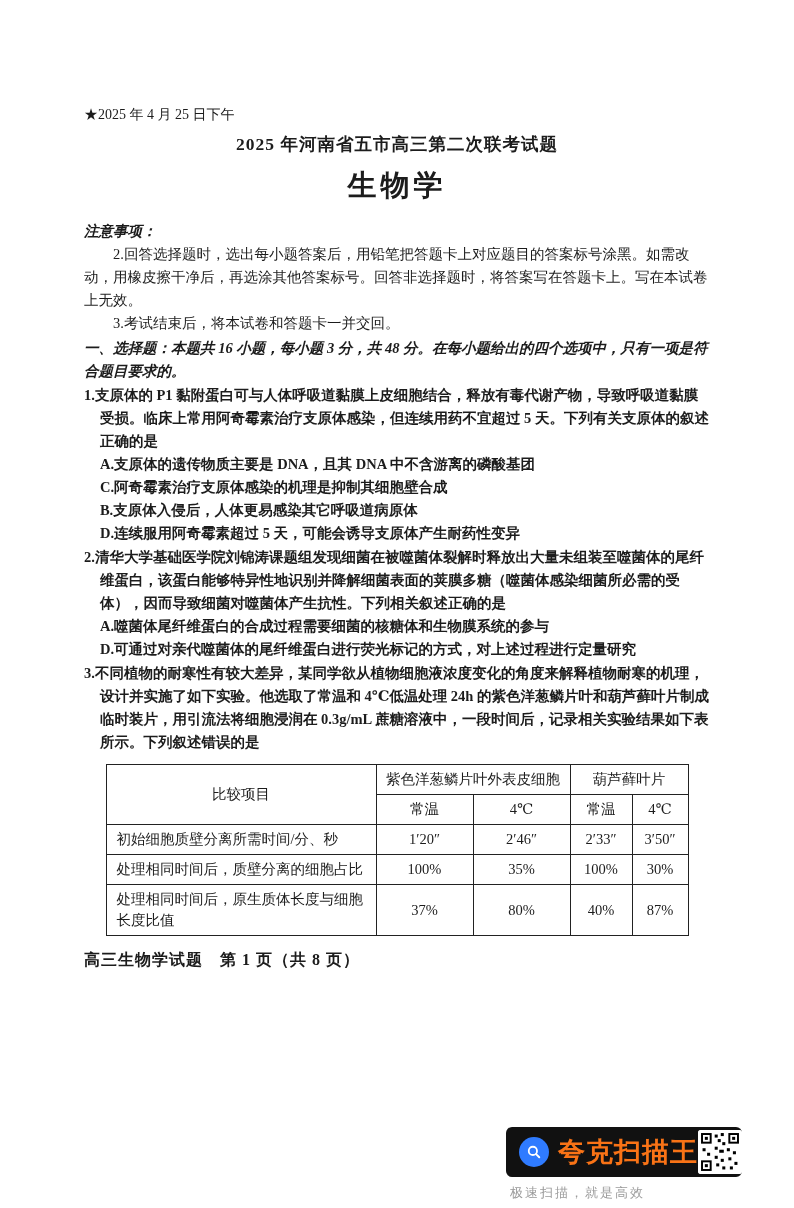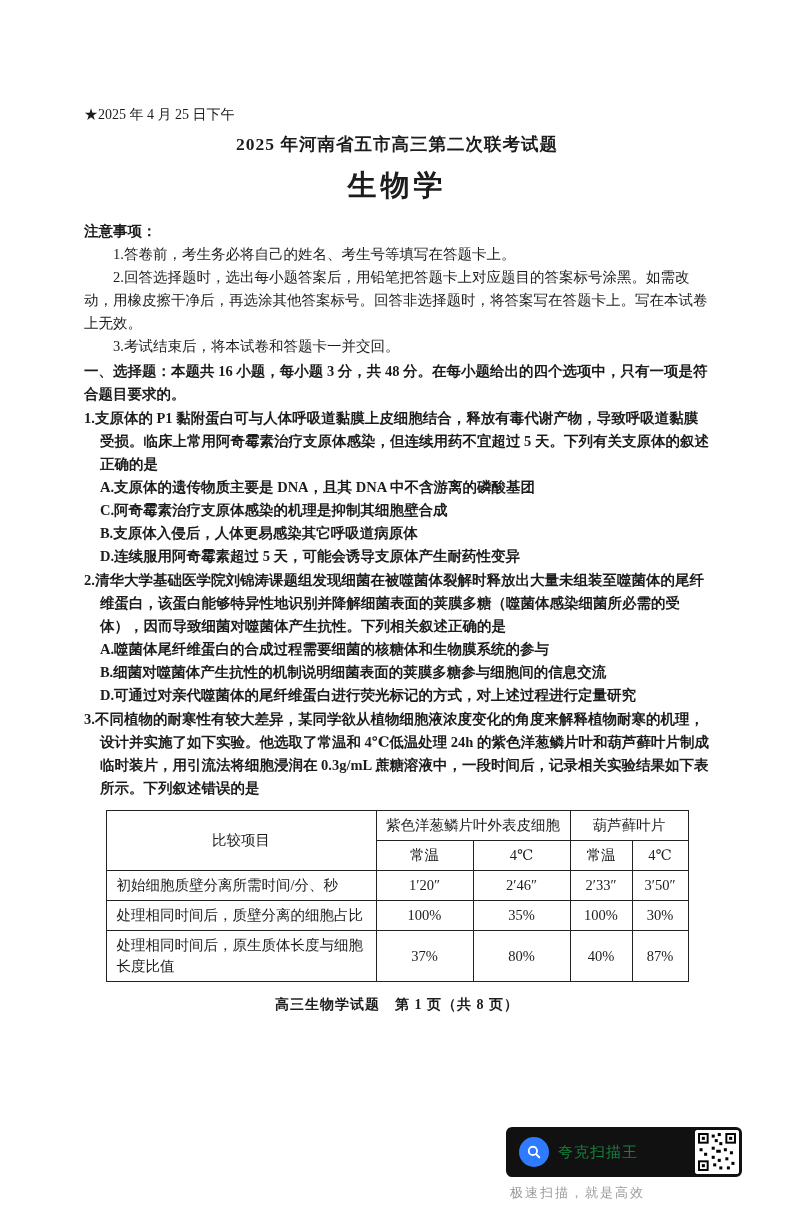--- a/index.html
+++ b/index.html
@@ -19,21 +19,21 @@
   .title {
     text-align: center; font-size: 17.5px; font-weight: bold;
     margin-top: 6px; letter-spacing: 1px;
   }
   .subject {
     text-align: center; font-size: 29px; font-weight: bold;
     margin-top: 10px; letter-spacing: 4px;
   }
   .body-text { font-size: 14.5px; line-height: 23px; }
   .notice { margin-top: 14px; }
-  .bold { font-weight: bold; }
+  .bold { font-weight: bold; font-style: italic; }
   .indent-first { text-indent: 2em; }
   .hang { padding-left: 1.1em; text-indent: -1.1em; }
   .option { padding-left: 1.1em; }
   .section-heading { margin-top: 2px; }
   .question { margin-top: 1px; font-weight: bold; }
 
   .exam-table {
     border-collapse: collapse;
     margin: 10px auto 0 auto;
     font-size: 14.5px;
@@ -47,36 +47,36 @@
     margin-left: 43px;
   }
   .exam-table .col-label { width: 270px; }
   .exam-table .col-a { width: 97px; }
   .exam-table .col-b { width: 97px; }
   .exam-table .col-c { width: 62px; }
   .exam-table .col-d { width: 56px; }
   .exam-table td.row-label { text-align: left; padding-left: 10px; }
 
   .page-footer {
-    text-align: center; font-weight: bold;
-    font-size: 14px; margin-top: 14px; letter-spacing: 1px;
+    text-align: left; font-weight: bold;
+    font-size: 16px; margin-top: 14px; letter-spacing: 1px;
   }
 
   .scan-badge { position: absolute; right: 52px; bottom: 6px; width: 236px; }
   .badge-bar {
     background: #111111; border-radius: 6px; height: 50px;
     display: flex; align-items: center; padding: 0 3px 0 13px;
   }
   .badge-logo {
     width: 30px; height: 30px; border-radius: 50%;
     background: #2f7bff; flex: 0 0 auto;
     display: flex; align-items: center; justify-content: center;
   }
   .badge-title {
-    color: #15803d; font-weight: normal; font-size: 15px;
+    color: #f97316; font-weight: bold; font-size: 27px;
     margin-left: 9px; letter-spacing: 1px; flex: 1;
     font-family: "Liberation Sans", "DejaVu Sans", sans-serif;
     white-space: nowrap;
   }
   .badge-qr {
     width: 44px; height: 44px; background: #ffffff;
     border-radius: 3px; flex: 0 0 auto; overflow: hidden;
   }
   .badge-qr svg { display: block; width: 100%; height: 100%; }
   .badge-tagline {
@@ -91,39 +91,37 @@
 <div class="page">
 
   <div class="date-line">★2025 年 4 月 25 日下午</div>
 
   <h1 class="title">2025 年河南省五市高三第二次联考试题</h1>
 
   <h2 class="subject">生物学</h2>
 
   <div class="notice">
     <p class="body-text bold">注意事项：</p>
-    <p class="body-text indent-first">1.答卷前，考生务必将自己的姓名、考生号等填写在答题卡上。</p>
     <p class="body-text indent-first">2.回答选择题时，选出每小题答案后，用铅笔把答题卡上对应题目的答案标号涂黑。如需改动，用橡皮擦干净后，再选涂其他答案标号。回答非选择题时，将答案写在答题卡上。写在本试卷上无效。</p>
     <p class="body-text indent-first">3.考试结束后，将本试卷和答题卡一并交回。</p>
   </div>
 
   <p class="body-text bold section-heading">一、选择题：本题共 16 小题，每小题 3 分，共 48 分。在每小题给出的四个选项中，只有一项是符合题目要求的。</p>
 
   <section class="question">
     <p class="body-text hang">1.支原体的 P1 黏附蛋白可与人体呼吸道黏膜上皮细胞结合，释放有毒代谢产物，导致呼吸道黏膜受损。临床上常用阿奇霉素治疗支原体感染，但连续用药不宜超过 5 天。下列有关支原体的叙述正确的是</p>
     <p class="body-text option">A.支原体的遗传物质主要是 DNA，且其 DNA 中不含游离的磷酸基团</p>
     <p class="body-text option">C.阿奇霉素治疗支原体感染的机理是抑制其细胞壁合成</p>
     <p class="body-text option">B.支原体入侵后，人体更易感染其它呼吸道病原体</p>
     <p class="body-text option">D.连续服用阿奇霉素超过 5 天，可能会诱导支原体产生耐药性变异</p>
   </section>
 
   <section class="question">
     <p class="body-text hang">2.清华大学基础医学院刘锦涛课题组发现细菌在被噬菌体裂解时释放出大量未组装至噬菌体的尾纤维蛋白，该蛋白能够特异性地识别并降解细菌表面的荚膜多糖（噬菌体感染细菌所必需的受体），因而导致细菌对噬菌体产生抗性。下列相关叙述正确的是</p>
     <p class="body-text option">A.噬菌体尾纤维蛋白的合成过程需要细菌的核糖体和生物膜系统的参与</p>
-    <p class="body-text option">B.细菌对噬菌体产生抗性的机制说明细菌表面的荚膜多糖参与细胞间的信息交流</p>
     <p class="body-text option">D.可通过对亲代噬菌体的尾纤维蛋白进行荧光标记的方式，对上述过程进行定量研究</p>
   </section>
 
   <section class="question">
     <p class="body-text hang">3.不同植物的耐寒性有较大差异，某同学欲从植物细胞液浓度变化的角度来解释植物耐寒的机理，设计并实施了如下实验。他选取了常温和 4℃低温处理 24h 的紫色洋葱鳞片叶和葫芦藓叶片制成临时装片，用引流法将细胞浸润在 0.3g/mL 蔗糖溶液中，一段时间后，记录相关实验结果如下表所示。下列叙述错误的是</p>
   </section>
 
   <table class="exam-table">
     <colgroup>
       <col class="col-label">

